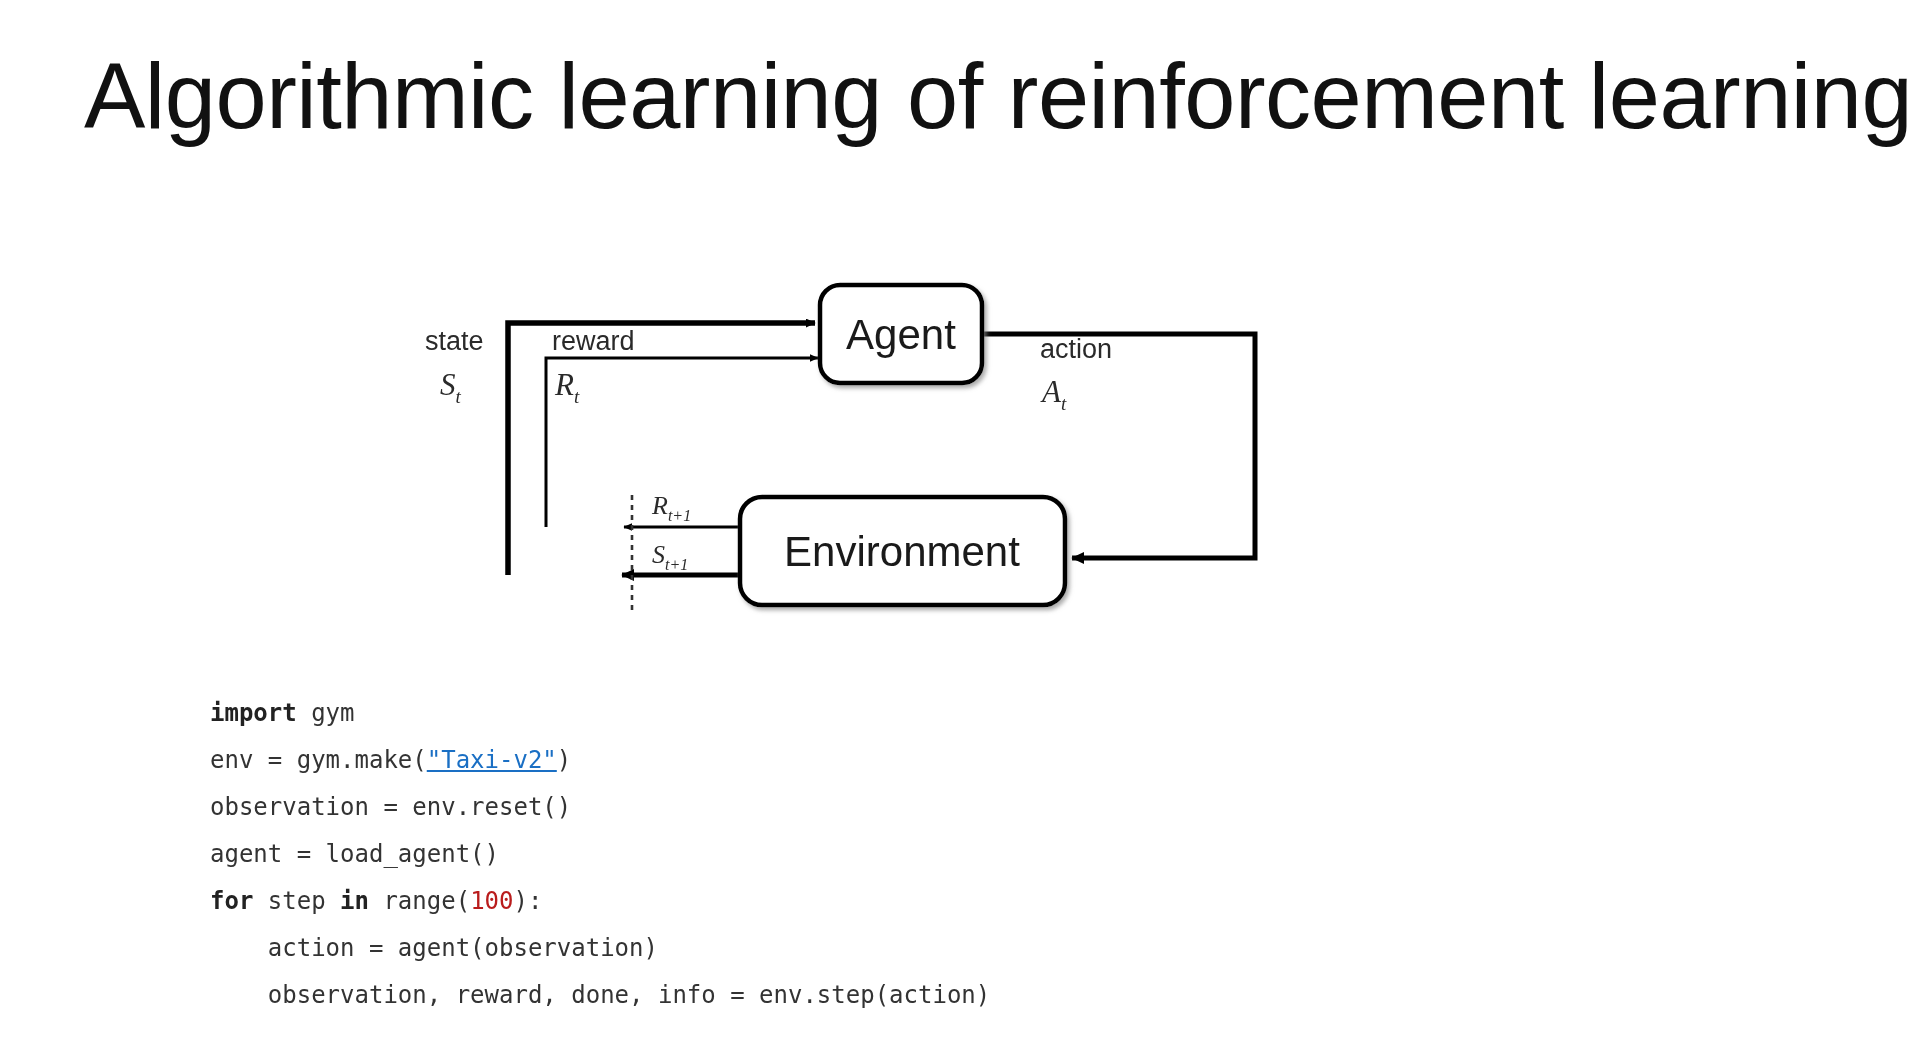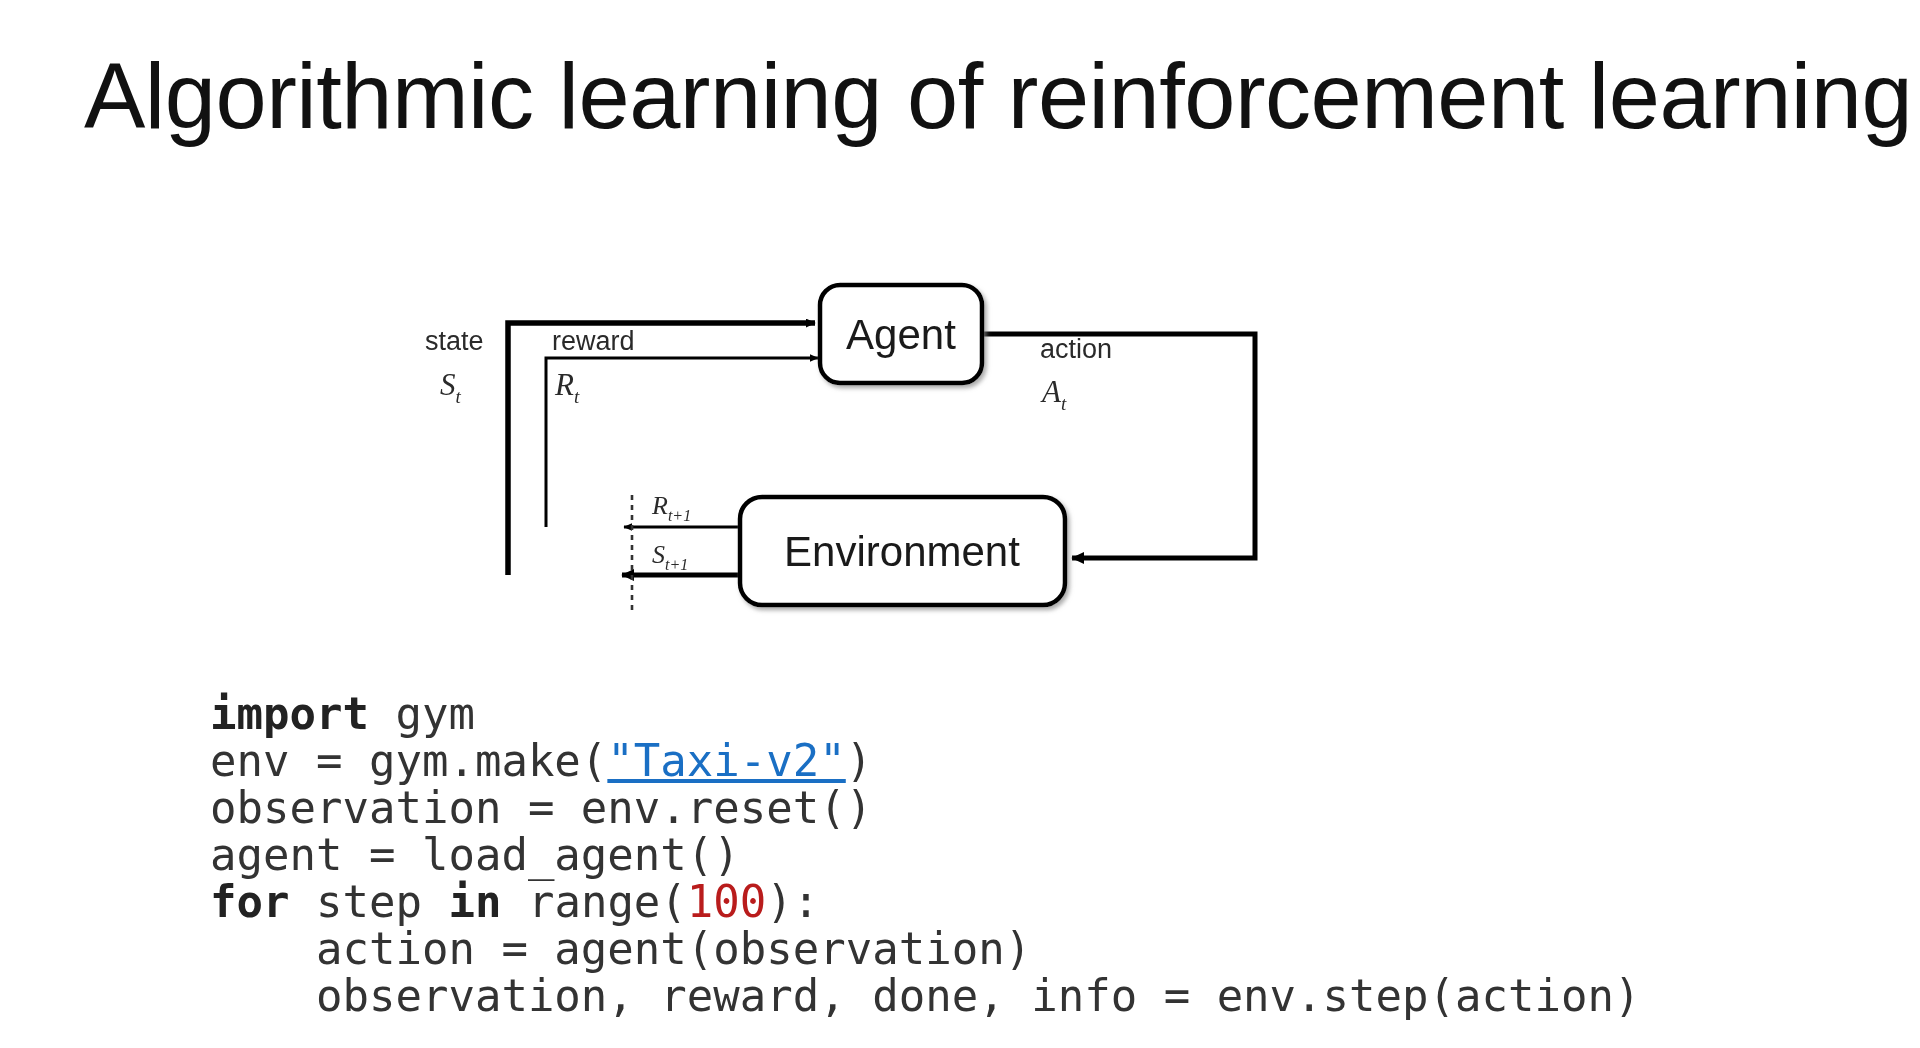--- a/index.html
+++ b/index.html
@@ -78,21 +78,21 @@
     font-size: 16px;
     fill: #2a2a2a;
   }
 
   
   #code-block {
     position: absolute;
     left: 210px;
     top: 690px;
     font-family: "DejaVu Sans Mono", monospace;
-    font-size: 44px;
+    font-size: 24px;
     line-height: 47px;
     color: #333333;
     white-space: pre;
   }
   #code-block .ln { display: block; }
   #code-block .kw { font-weight: bold; color: #222222; }
   #code-block .num { color: #b91c1c; }
   #code-block .lnk {
     color: #1a6fc4;
     text-decoration: underline;

